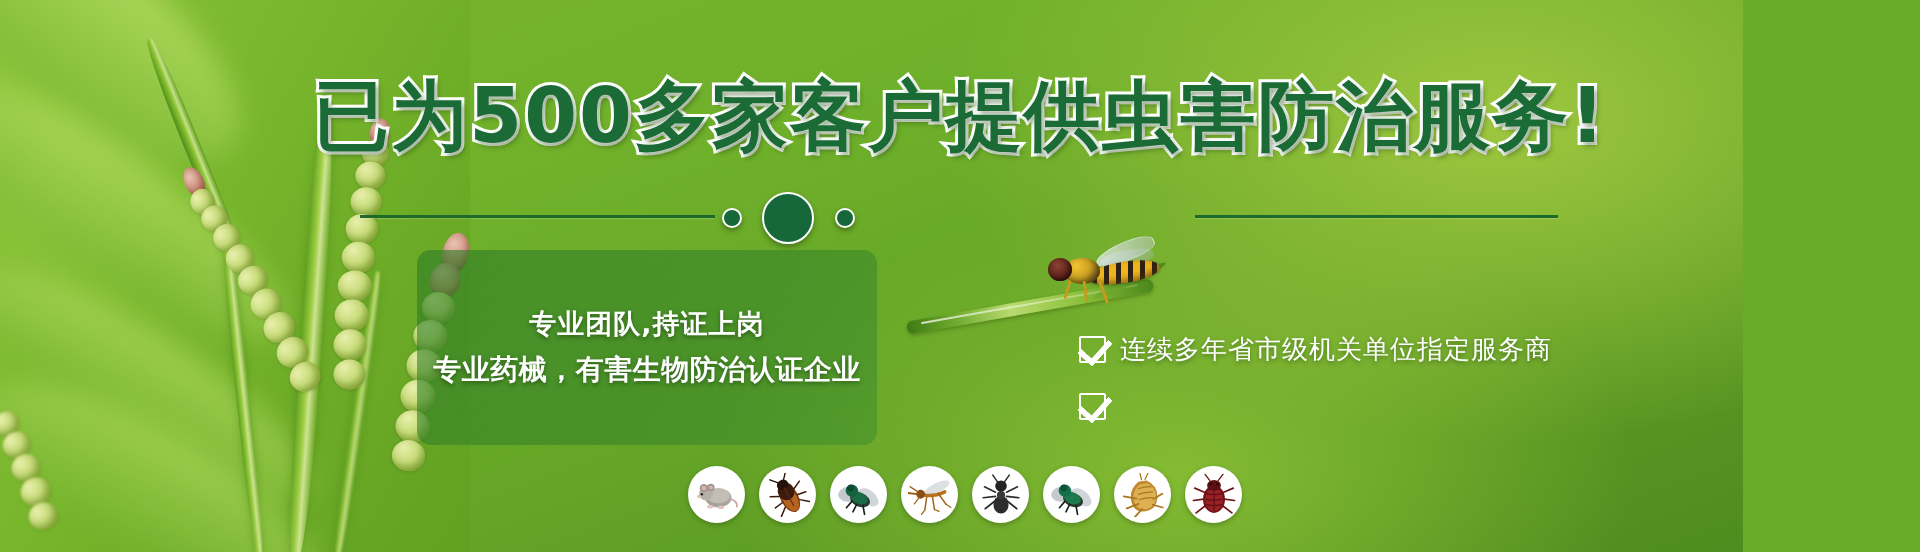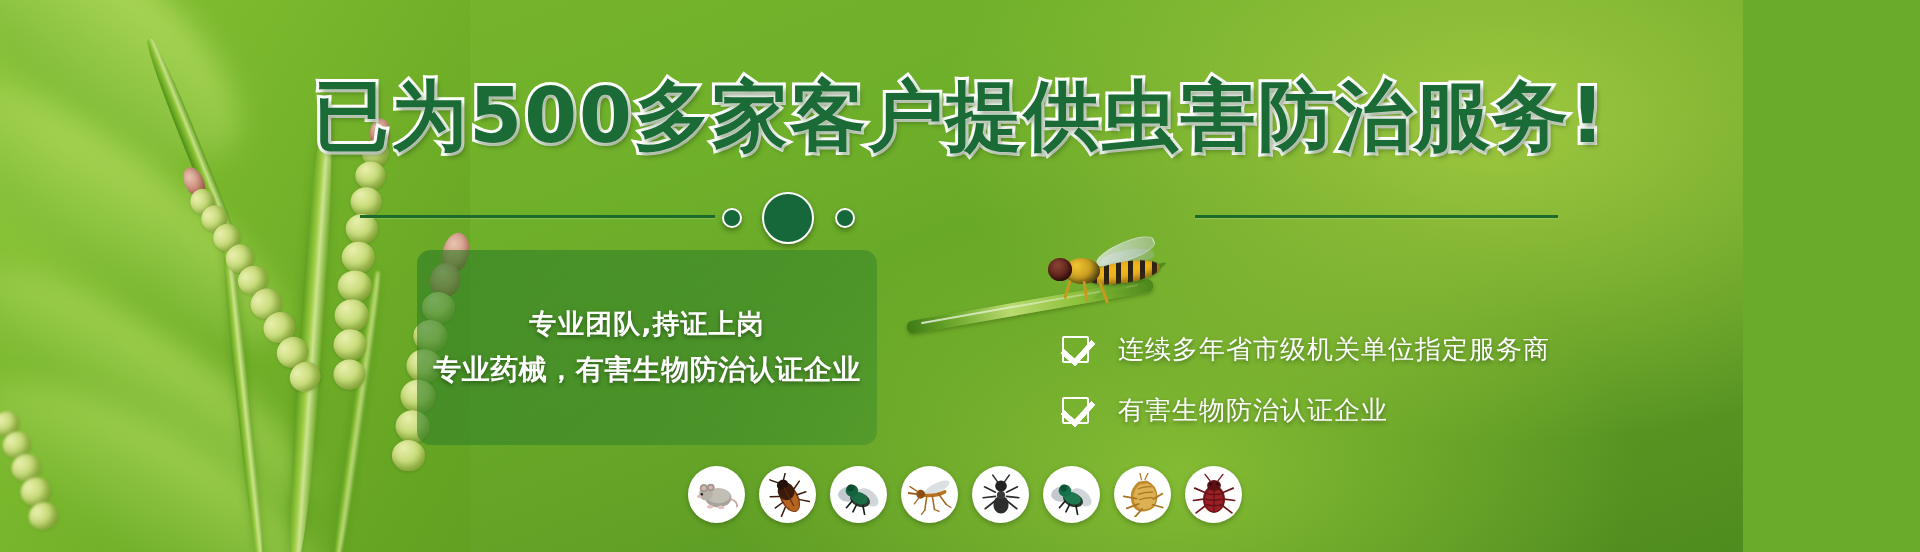--- a/index.html
+++ b/index.html
@@ -179,21 +179,21 @@
   }
   .feature-line.l1{ font-size:27px; letter-spacing:1px; }
   .feature-line.l2{ font-size:28px; letter-spacing:.5px; }
   .feature-line.l3{ font-size:28px; letter-spacing:.5px; }
 
   
   .checklist{
     position:absolute; left:1062px; top:332px; width:620px;
     display:flex; flex-direction:column; gap:26px;
   }
-  .check-item{ display:flex; align-items:center; gap:29px; }
+  .check-item{ display:flex; align-items:center; gap:14px;margin-left:17px; }
   .check-box{
     position:relative; width:27px; height:27px; flex:none;
     border:2px solid #ffffff; border-radius:2px;
   }
   .check-box::after{
     content:""; position:absolute; left:4px; top:-5px;
     width:14px; height:25px;
     border:solid #ffffff; border-width:0 6px 6px 0;
     transform:rotate(42deg);
     border-radius:1px;
@@ -312,21 +312,20 @@
     <div class="feature-line l3">专业药械，有害生物防治认证企业</div>
   </div>
 
   <div class="checklist">
     <div class="check-item">
       <span class="check-box"></span>
       <span class="check-text">连续多年省市级机关单位指定服务商</span>
     </div>
     <div class="check-item">
       <span class="check-box"></span>
-      <span class="check-text">有害生物防治认证企业</span>
     </div>
   </div>
 
   <div class="pest-row">
 
     <div class="pest">
       <svg viewBox="0 0 64 64">
         <ellipse cx="34" cy="36" rx="19" ry="14" fill="#a7a39c"></ellipse>
         <ellipse cx="34" cy="33" rx="17" ry="11" fill="#c2bdb5"></ellipse>
         <circle cx="16" cy="30" r="10" fill="#b5b0a8"></circle>

